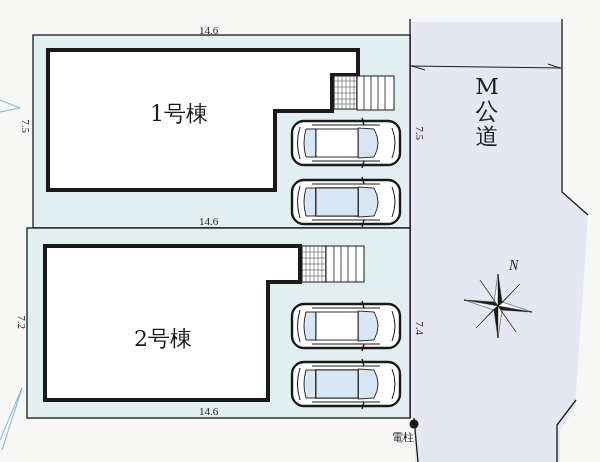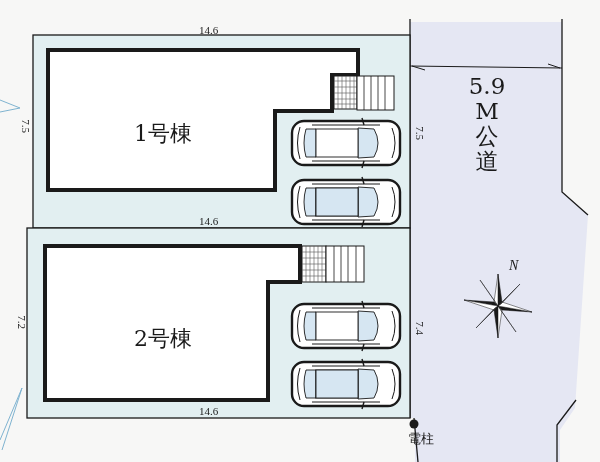--- a/index.html
+++ b/index.html
@@ -4,21 +4,21 @@
 <style>
   html, body { margin:0; padding:0; }
   body { width:600px; height:462px; background:#f7f7f6; position:relative; overflow:hidden;
          font-family:"DejaVu Serif", "Liberation Serif", serif; }
   #plan { position:absolute; left:0; top:0; }
   .lbl { position:absolute; color:#1a1a1a; white-space:nowrap; }
   .dim { font-size:11px; font-family:"Liberation Serif", serif; }
   .dim-v { transform:rotate(90deg); transform-origin:center center; }
   .bldg { font-size:22px; font-family:"DejaVu Serif", serif; }
   .road { font-size:23px; font-family:"DejaVu Serif", serif; line-height:25px; text-align:center; }
-  .pole { font-size:13px;margin-left:16px; }
+  .pole { font-size:11px; }
   .north { font-size:14px; font-style:italic; font-family:"Liberation Serif", serif; }
 </style>
 </head>
 <body>
 
 <svg id="plan" width="600" height="462" viewBox="0 0 600 462">
 
   <g stroke="#7fb3d0" stroke-width="1" fill="none">
     <polyline points="0,100 20,108 0,112"></polyline>
     <polyline points="0,440 22,388 2,450"></polyline>
@@ -130,28 +130,27 @@
     </g>
   </g>
 
   <circle cx="414" cy="424" r="4.5" fill="#1a1a1a"></circle>
 </svg>
 
 <div class="lbl dim" style="left:199px; top:24px;">14.6</div>
 <div class="lbl dim" style="left:199px; top:215px;">14.6</div>
 <div class="lbl dim dim-v" style="left:19px; top:120px;">7.5</div>
 <div class="lbl dim dim-v" style="left:413px; top:127px;">7.5</div>
-<div class="lbl bldg" style="left:134px; top:99px;margin-top:20px;">1号棟</div>
+<div class="lbl bldg" style="left:150px; top:99px;">1号棟</div>
 
 <div class="lbl dim" style="left:199px; top:405px;">14.6</div>
 <div class="lbl dim dim-v" style="left:15px; top:316px;">7.2</div>
 <div class="lbl dim dim-v" style="left:413px; top:322px;">7.4</div>
 <div class="lbl bldg" style="left:134px; top:324px;">2号棟</div>
 
 <div class="lbl road" style="left:462px; top:74px; width:50px;">
-  <div>5.9</div>
   <div>M</div>
   <div>公</div>
   <div>道</div>
 </div>
 
 <div class="lbl north" style="left:509px; top:258px;">N</div>
 <div class="lbl pole" style="left:392px; top:430px;">電柱</div>
 
 </body></html>

